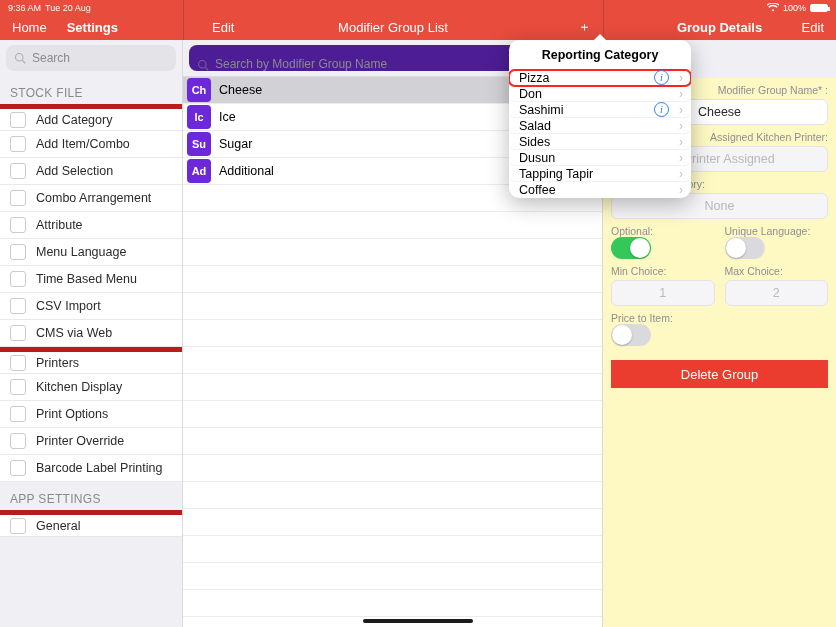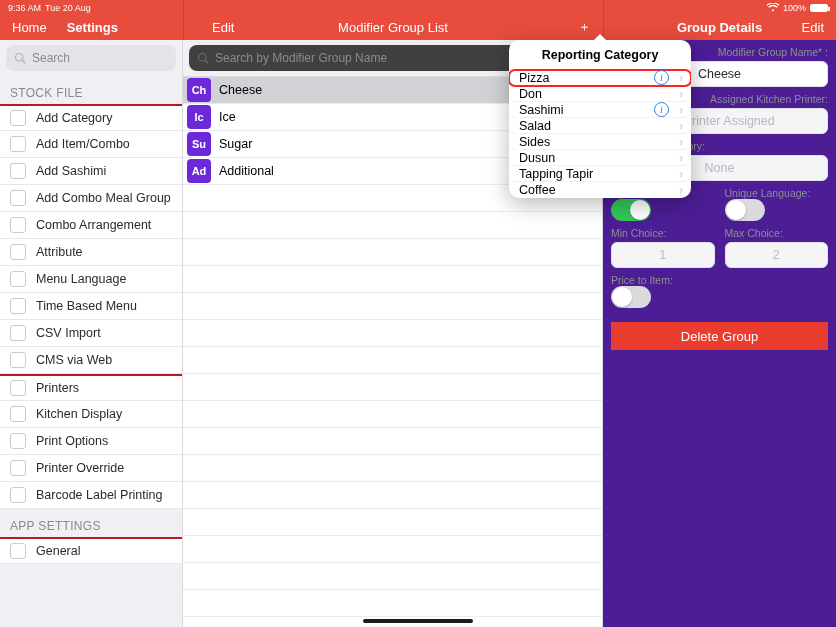--- a/index.html
+++ b/index.html
@@ -25,30 +25,30 @@
   .plus { font-size:18px; font-weight:300; }
   
   .redbar .split { position:absolute; top:0; bottom:0; width:1px; background:rgba(0,0,0,.15); }
   .redbar .split.a { left:183px; }
   .redbar .split.b { left:603px; }
 
   
   .mainrow { position:absolute; top:40px; bottom:0; left:0; right:0; display:flex; }
   .sidebar { width:183px; background:#efeff4; border-right:1px solid #d9d9de; display:flex; flex-direction:column; }
   .midcol { flex:1; background:#fff; border-right:1px solid #d9d9de; position:relative; }
-  .rightcol { width:233px; background:#4c1d95; position:relative; }
+  .rightcol { width:233px; background:#fef9c3; position:relative;margin-top:38px; }
 
   .searchwrap { padding:5px 6px; background:#efeff4; }
   .searchbox { display:flex; align-items:center; background:#e3e3e8; border-radius:8px; height:26px; padding:0 8px; color:#8a8a8e; font-size:12px; gap:6px;}
   .searchbox svg { width:12px; height:12px; opacity:.6;}
-  .searchbox.wide { background:#404040; }
+  .searchbox.wide { background:#4c1d95;align-items:flex-end; }
 
   .sechead { font-size:12px; color:#8a8a8e; padding:10px 10px 4px 10px; letter-spacing:.3px;}
   .sideitem { display:flex; align-items:center; gap:10px; height:27px; padding:0 10px; font-size:12.5px; color:#2b2b2b; border-bottom:1px solid #e7e7ec; background:#fff;}
-  .sideitem:first-of-type { border-top:2px solid #b91c1c; }
+  .sideitem:first-of-type { border-top:5px solid #b91c1c; }
   .sideitem.sel { background:#d9d9de; }
   .sideicon { width:16px; height:16px; border:1px solid #c9c9cf; border-radius:3px; display:flex; align-items:center; justify-content:center; color:#c3c3c9;}
   .sidebar .scroll { overflow:hidden; flex:1; }
 
   
   .midsearch { padding:5px 6px; background:#efeff4; border-bottom:1px solid #dcdce0;}
   .mgrow { display:flex; align-items:center; height:27px; border-bottom:1px solid #ececef; font-size:12.5px; }
   .mgrow.sel { background:#d1d1d6; }
   .mgbadge { width:24px; height:24px; margin:0 8px 0 4px; background:#6d28d9; color:#fff; border-radius:4px; display:flex; align-items:center; justify-content:center; font-size:11px; font-weight:600;}
   .midlist .blankrow { height:27px; border-bottom:1px solid #ececef; }
@@ -142,25 +142,21 @@
             <div class="sideitem">
               <span class="sideicon"></span>
               <span>Add Category</span>
             </div>
             <div class="sideitem">
               <span class="sideicon"></span>
               <span>Add Item/Combo</span>
             </div>
             <div class="sideitem">
               <span class="sideicon"></span>
-              <span>Add Sashimi</span>
-            </div>
-            <div class="sideitem">
-              <span class="sideicon"></span>
-              <span>Add Combo Meal Group</span>
+              <span>Add Selection</span>
             </div>
             <div class="sideitem">
               <span class="sideicon"></span>
               <span>Combo Arrangement</span>
             </div>
             <div class="sideitem">
               <span class="sideicon"></span>
               <span>Attribute</span>
             </div>
             <div class="sideitem">

